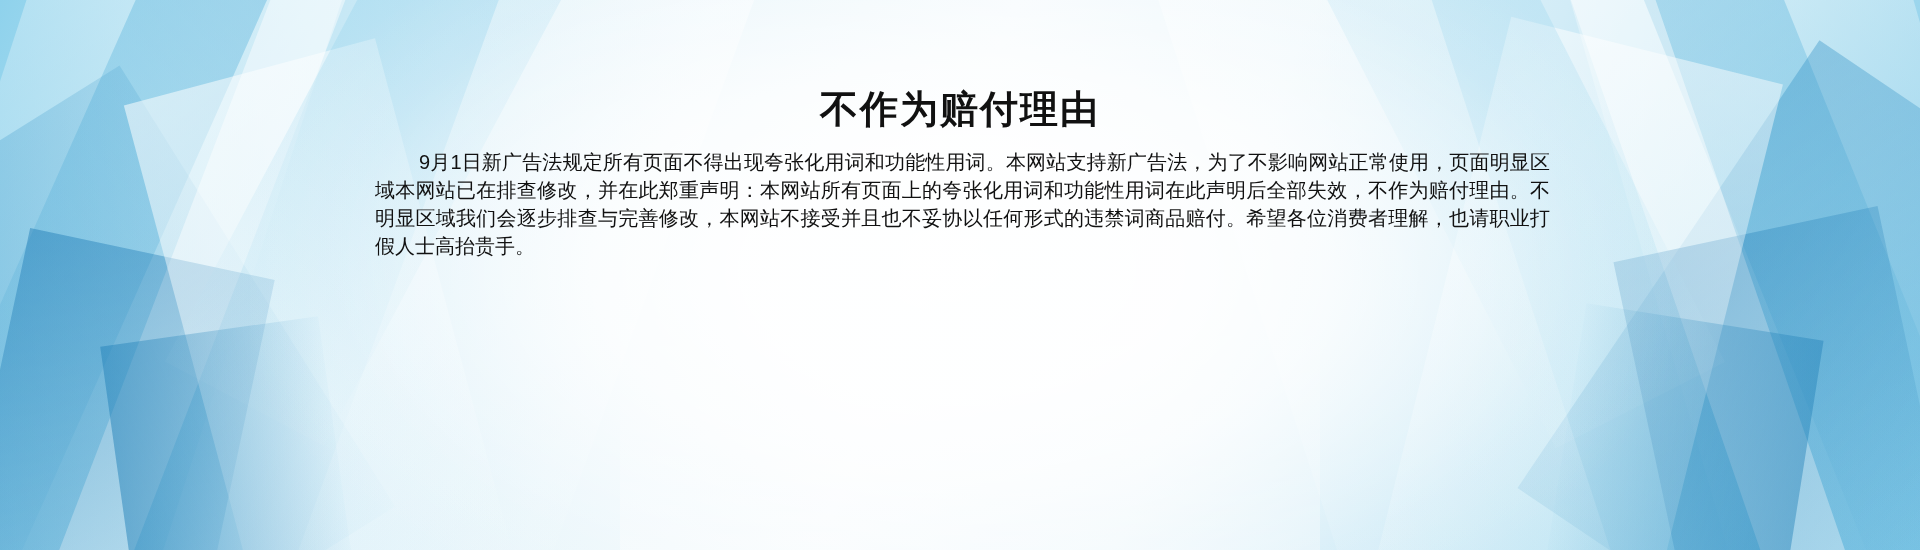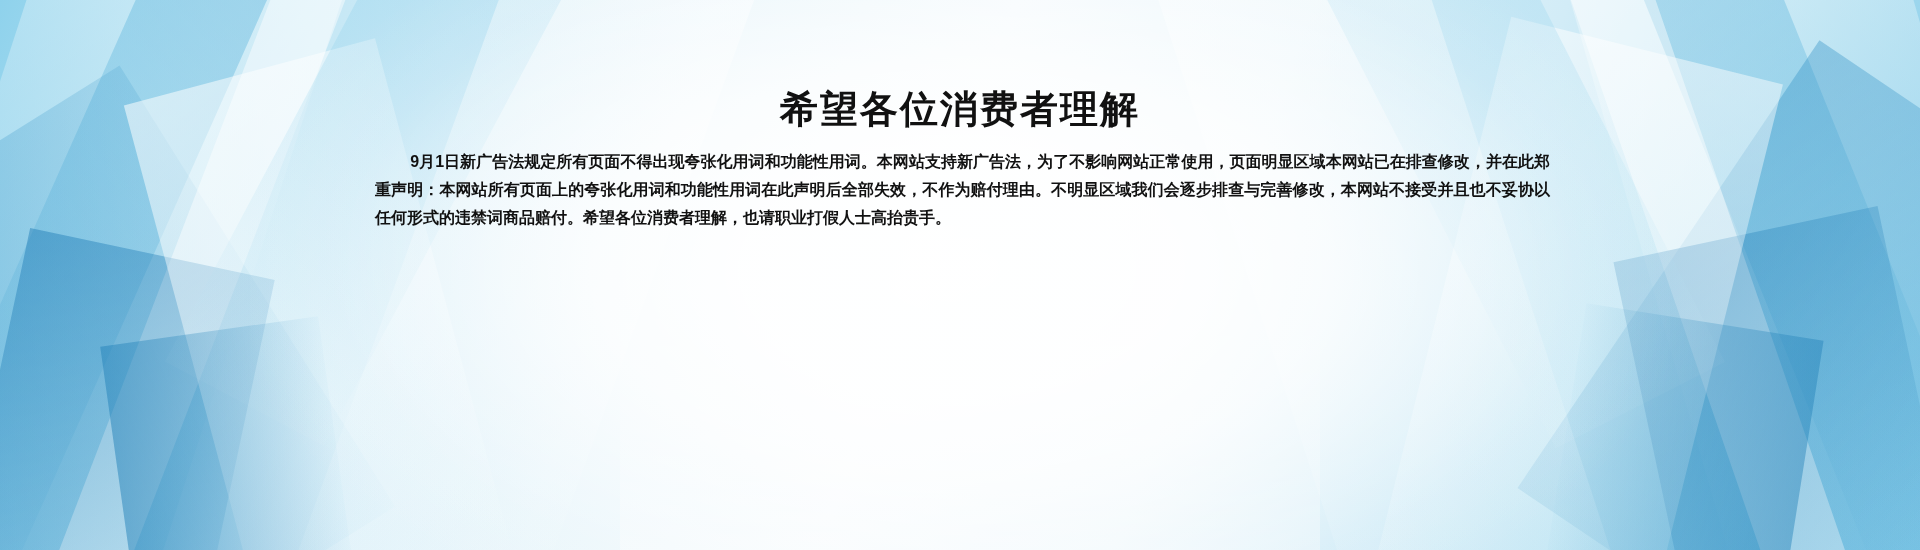--- a/index.html
+++ b/index.html
@@ -86,22 +86,22 @@
 
   
   .content{position:absolute;left:0;top:0;width:1920px;height:550px;}
   .title{
     position:absolute;left:0;top:84px;width:1920px;
     text-align:center;font-size:38px;font-weight:bold;color:#111;
     letter-spacing:2px;
   }
   .body-text{
     position:absolute;left:375px;top:148px;width:1175px;
-    font-size:16px;line-height:28px;color:#111;
-    text-align:justify;text-justify:inter-ideograph;font-weight:bold;
+    font-size:20px;line-height:28px;color:#111;
+    text-align:justify;text-justify:inter-ideograph;
   }
   .para{margin:0;}
   .para.indent{text-indent:2.2em;}
 </style>
 </head>
 <body>
 
 <div class="banner">
 
   <div class="shape bgL1"></div>
@@ -122,19 +122,19 @@
   <div class="shape bgR7"></div>
   <div class="shape bgR8"></div>
 
   <div class="shape bgC1"></div>
   <div class="shape bgC2"></div>
   <div class="shape bgC3"></div>
 
   <div class="glow"></div>
 
   <div class="content">
-    <div class="title">希望各位消费者理解</div>
+    <div class="title">不作为赔付理由</div>
 
     <div class="body-text">
       <p class="para indent">9月1日新广告法规定所有页面不得出现夸张化用词和功能性用词。本网站支持新广告法，为了不影响网站正常使用，页面明显区域本网站已在排查修改，并在此郑重声明：本网站所有页面上的夸张化用词和功能性用词在此声明后全部失效，不作为赔付理由。不明显区域我们会逐步排查与完善修改，本网站不接受并且也不妥协以任何形式的违禁词商品赔付。希望各位消费者理解，也请职业打假人士高抬贵手。</p>
     </div>
   </div>
 </div>
 
 </body></html>

